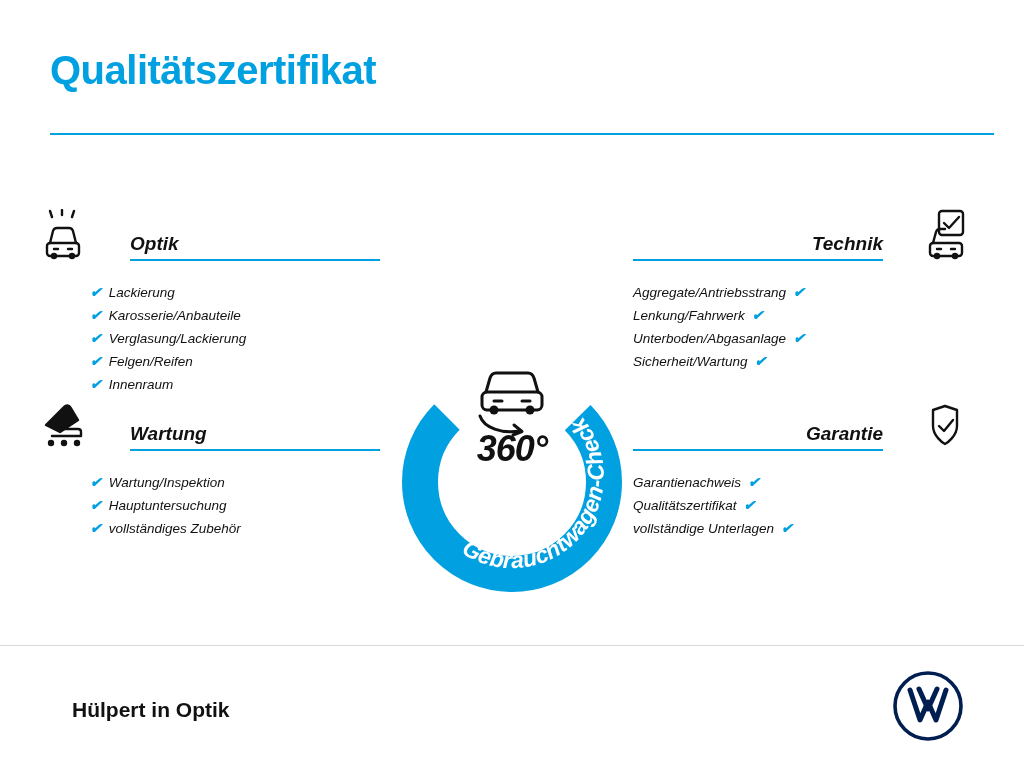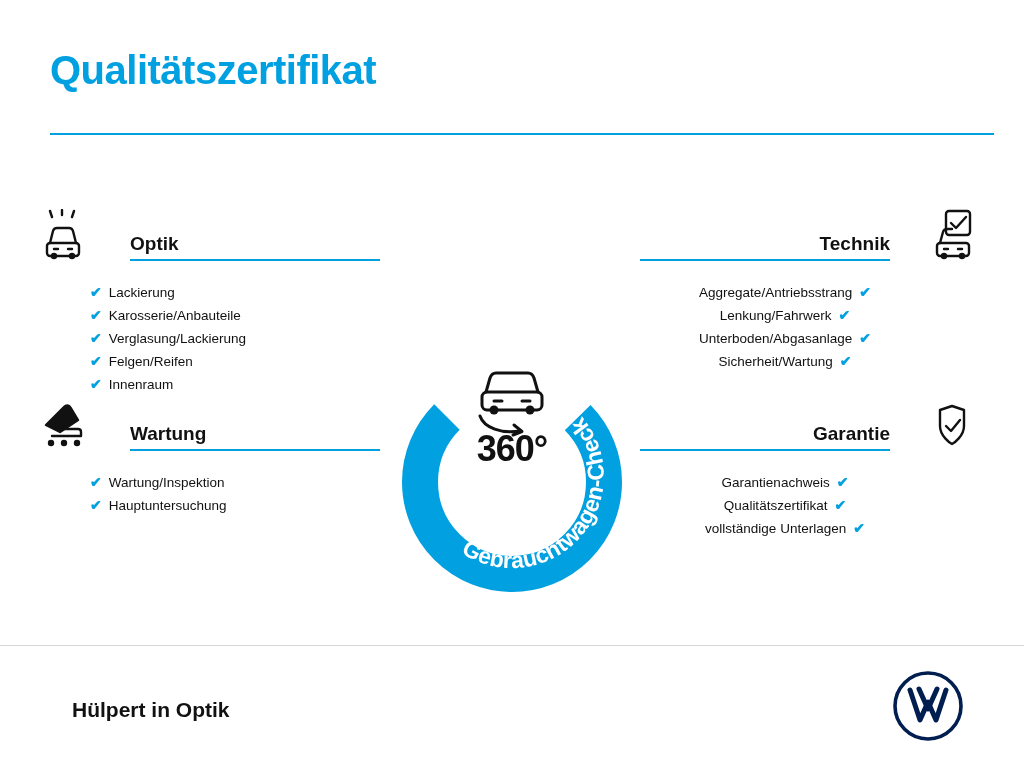--- a/index.html
+++ b/index.html
@@ -41,28 +41,29 @@
     background: #00a0e1;
   }
 
   
   .content {
     position: absolute;
     left: 0;
     top: 160px;
     width: 1020px;
     height: 470px;
+    font-style: italic;
   }
 
   
   .block {
     position: absolute;
   }
   .block.left  { left: 40px;  width: 340px; text-align: left; }
-  .block.right { right: 40px; width: 340px; text-align: center; }
+  .block.right { right: 47px; width: 340px; text-align: left; }
 
   .block-head {
     position: relative;
     height: 56px;
   }
   .block-title {
     font-size: 19px;
     font-weight: bold;
     color: #111111;
     position: absolute;
@@ -214,20 +215,21 @@
             <circle cx="22" cy="44" r="3.2" fill="#111111" stroke="none"></circle>
             <circle cx="35" cy="44" r="3.2" fill="#111111" stroke="none"></circle>
           </svg>
         </div>
         <div class="block-title">Wartung</div>
         <div class="block-rule"></div>
       </div>
       <ul class="items">
         <li><span class="tick">✔</span><span>Wartung/Inspektion</span></li>
         <li><span class="tick">✔</span><span>Hauptuntersuchung</span></li>
+        <li><span class="tick">✔</span><span>vollständiges Zubehör</span></li>
       </ul>
     </div>
 
     <div class="block right" id="block-technik">
       <div class="block-head">
         <div class="block-icon">
           <svg viewBox="0 0 70 56" width="70" height="56" fill="none" stroke="#111111" stroke-width="2.4" stroke-linecap="round" stroke-linejoin="round">
             <rect x="38" y="2" width="24" height="24" rx="3"></rect>
             <path d="M43 14 L48 19 L58 8"></path>
             <path d="M32 34 L35 23 C35.6 21 37 20 39 20 L44 20"></path>

